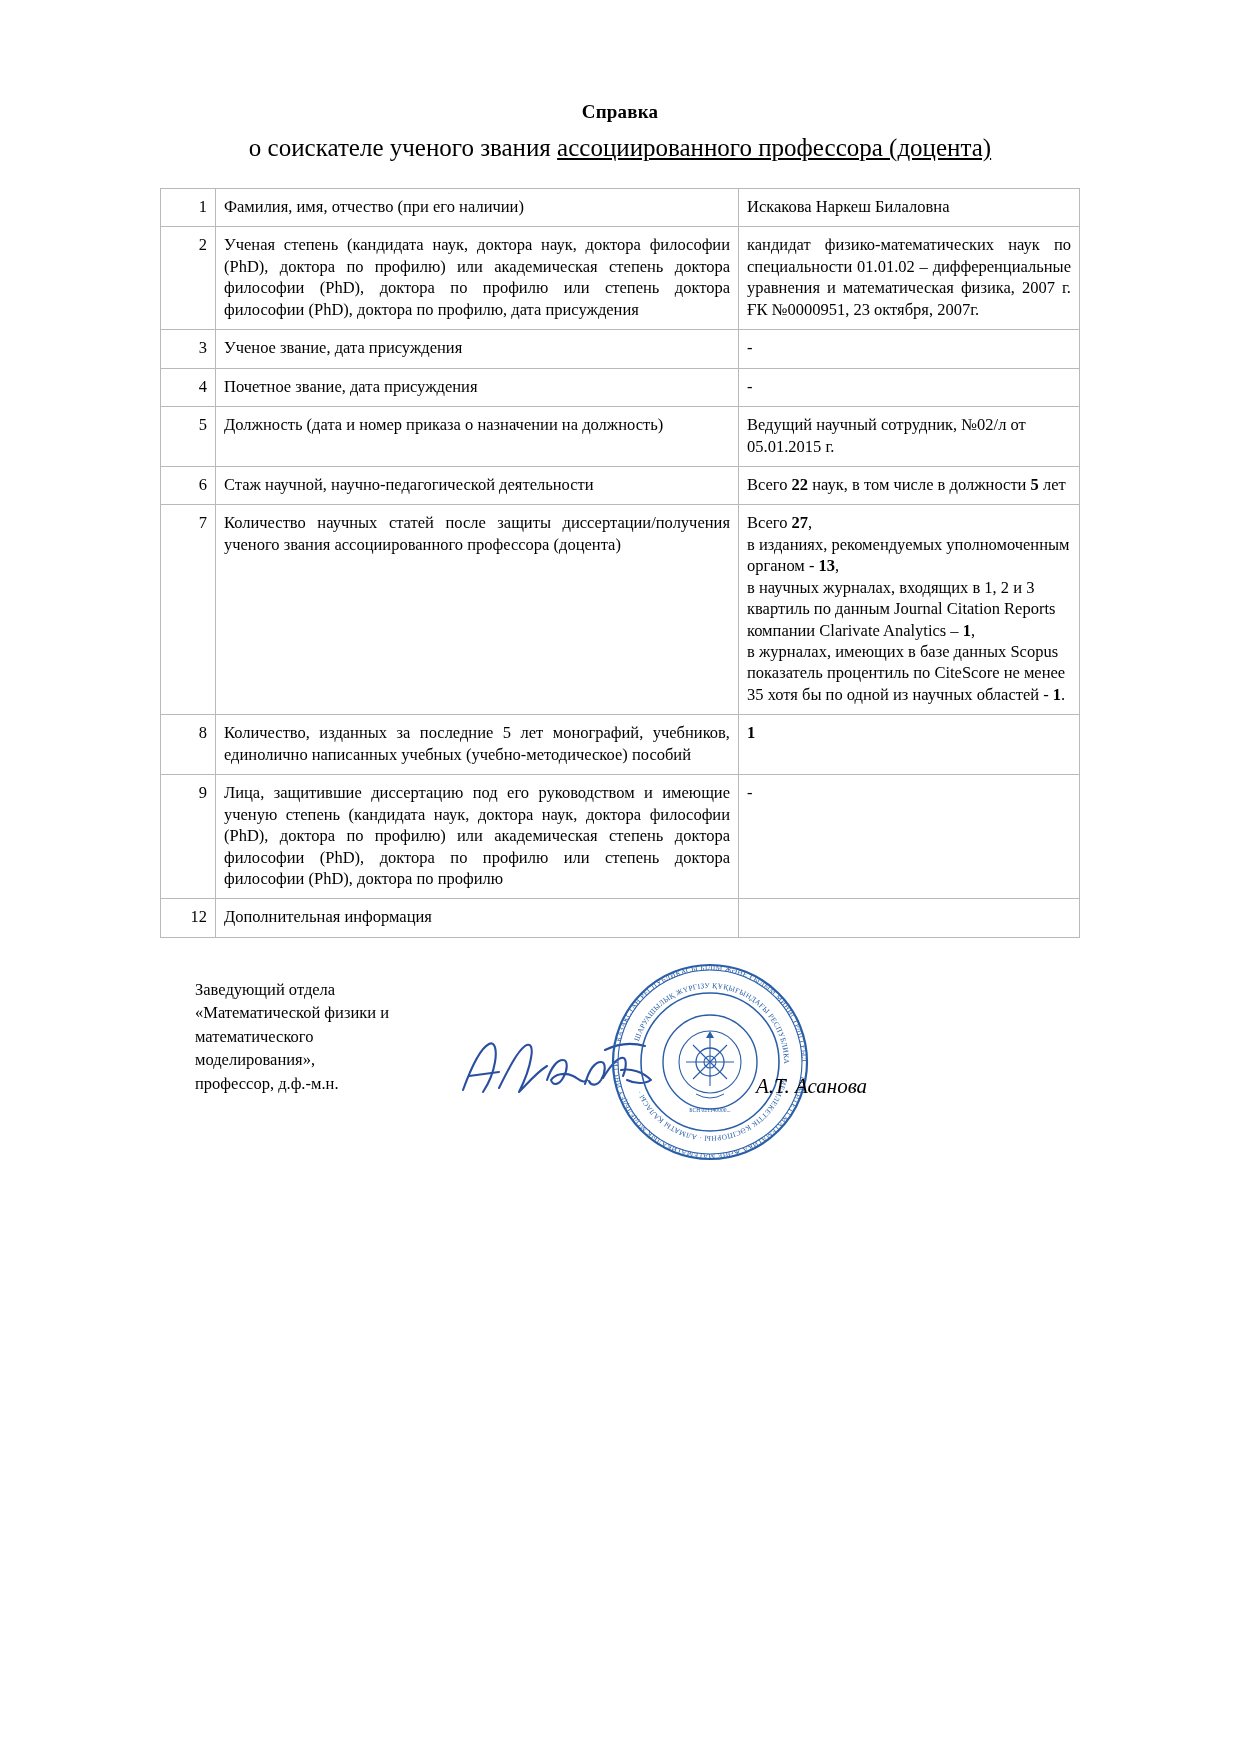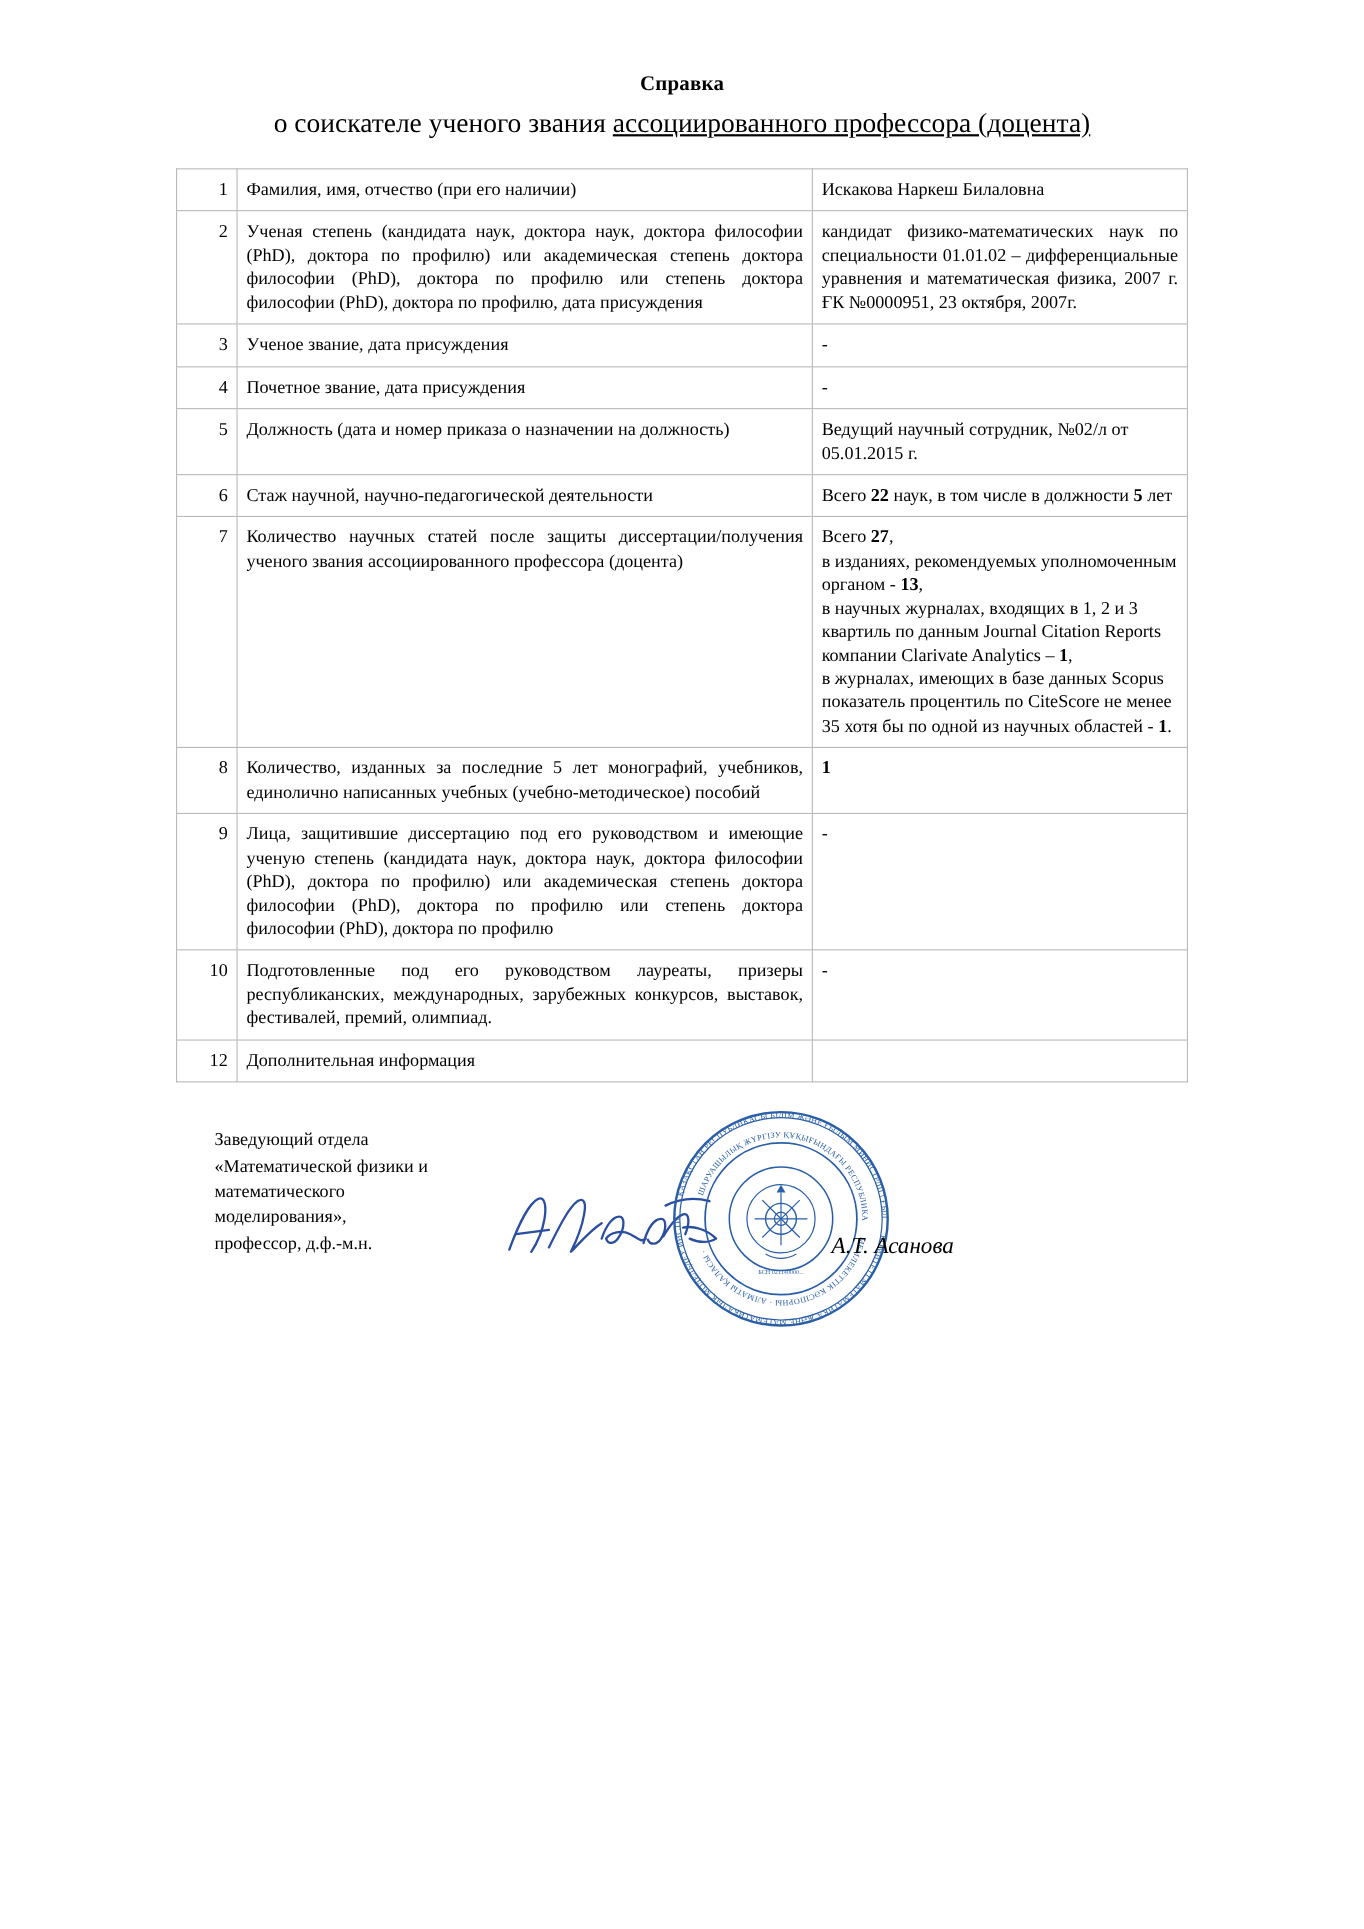--- a/index.html
+++ b/index.html
@@ -15,21 +15,21 @@
     position: relative;
     width: 1240px;
     height: 1754px;
     margin: 0 auto;
     background: #ffffff;
     overflow: hidden;
   }
 
   
   .doc-header {
-    padding-top: 66px;
+    padding-top: 101px;
     text-align: center;
   }
   .doc-title {
     font-size: 19px;
     font-weight: bold;
     letter-spacing: 0.2px;
     line-height: 1.2;
   }
   .doc-subtitle {
     font-size: 25px;
@@ -172,25 +172,20 @@
             <td class="c-value nojust"><span>Всего </span><span class="b-u">27</span><span>,</span><br><span>в изданиях, рекомендуемых уполномоченным органом - </span><span class="b-u">13</span><span>,</span><br><span>в научных журналах, входящих в 1, 2 и 3 квартиль по данным Journal Citation Reports компании Clarivate Analytics – </span><span class="b-u">1</span><span>,</span><br><span>в журналах, имеющих в базе данных Scopus показатель процентиль по CiteScore не менее 35 хотя бы по одной из научных областей - </span><span class="b-u">1</span><span>.</span></td>
           </tr>
           <tr>
             <td class="c-num">8</td>
             <td class="c-label">Количество, изданных за последние 5 лет монографий, учебников, единолично написанных учебных (учебно-методическое) пособий</td>
             <td class="c-value nojust"><span class="b-u">1</span></td>
           </tr>
           <tr>
             <td class="c-num">9</td>
             <td class="c-label">Лица, защитившие диссертацию под его руководством и имеющие ученую степень (кандидата наук, доктора наук, доктора философии (PhD), доктора по профилю) или академическая степень доктора философии (PhD), доктора по профилю или степень доктора философии (PhD), доктора по профилю</td>
-            <td class="c-value nojust">-</td>
-          </tr>
-          <tr>
-            <td class="c-num">10</td>
-            <td class="c-label">Подготовленные под его руководством лауреаты, призеры республиканских, международных, зарубежных конкурсов, выставок, фестивалей, премий, олимпиад.</td>
             <td class="c-value nojust">-</td>
           </tr>
           <tr>
             <td class="c-num">12</td>
             <td class="c-label nojust">Дополнительная информация</td>
             <td class="c-value nojust"></td>
           </tr>
         </tbody>
     </table>
   </div>

